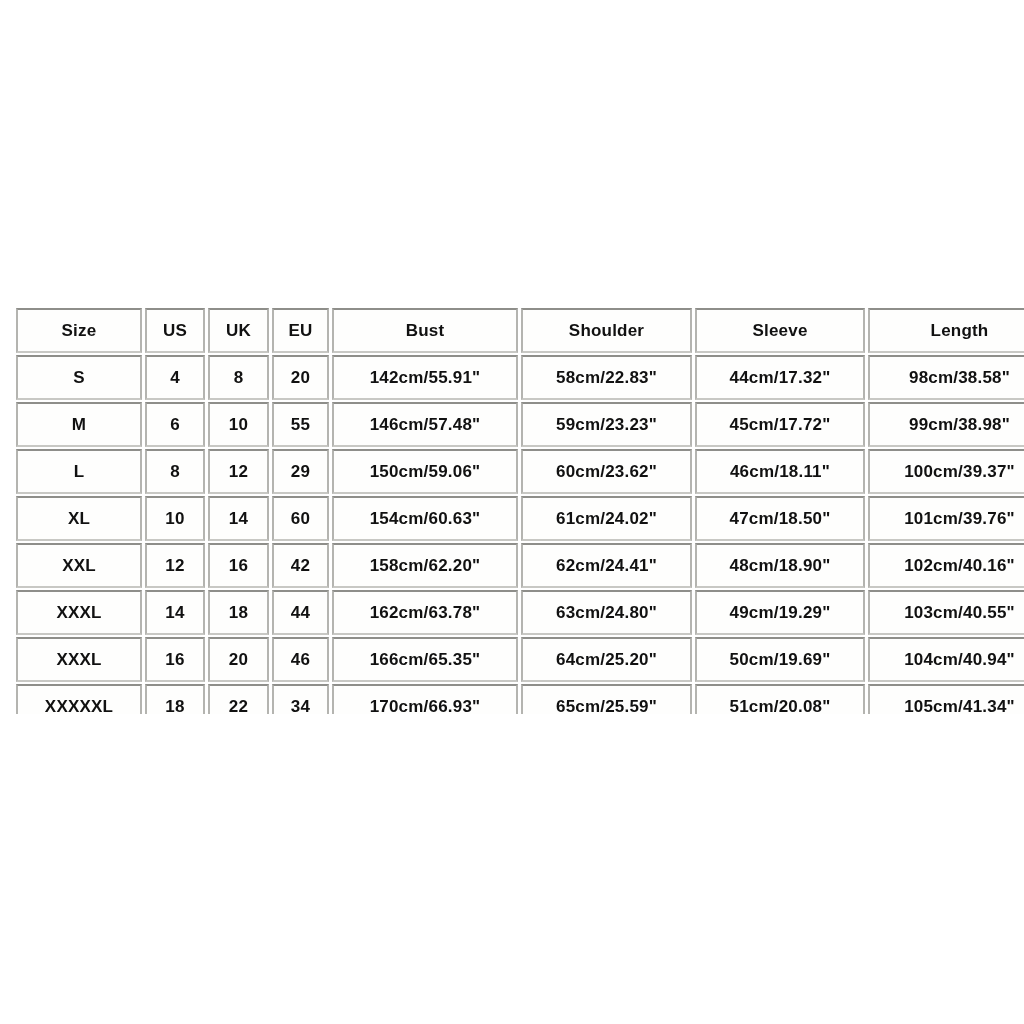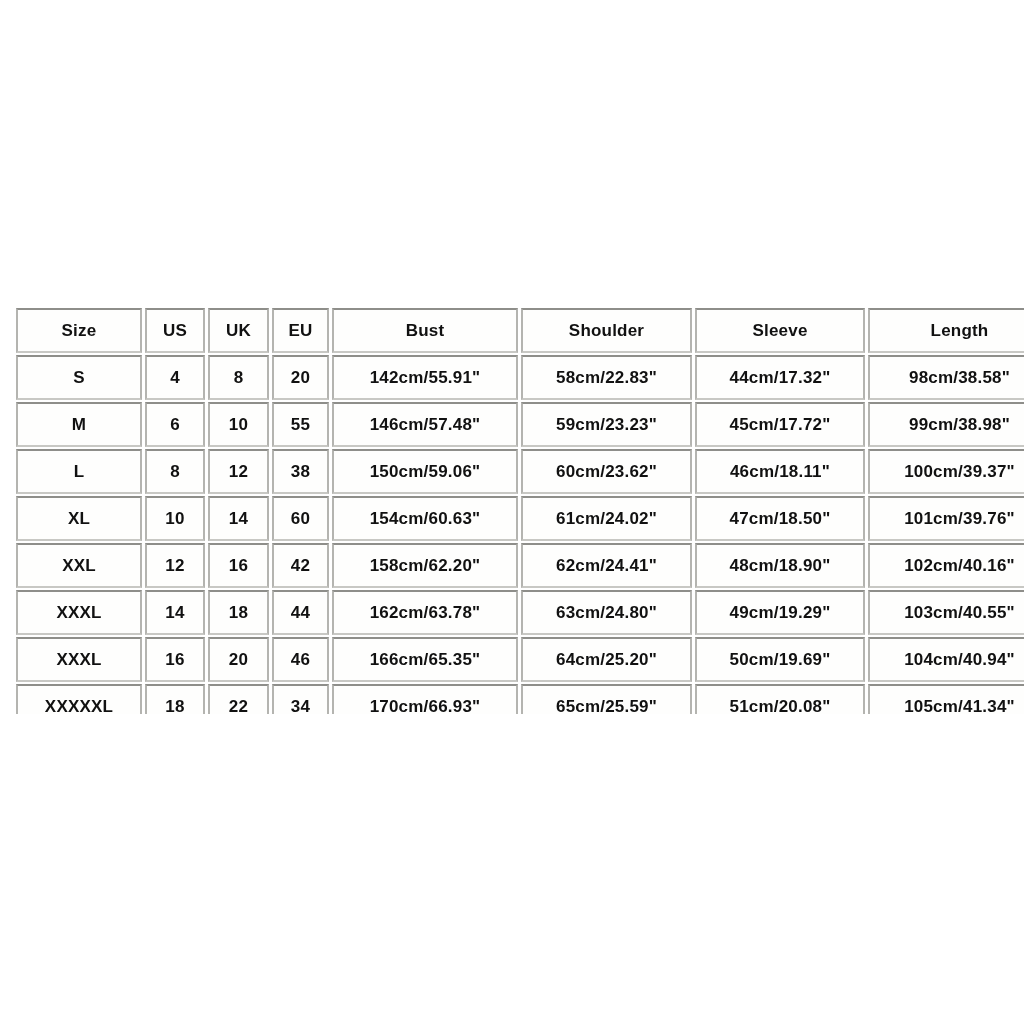--- a/index.html
+++ b/index.html
@@ -119,21 +119,21 @@
         <td class="cell-num">55</td>
         <td class="cell-meas">146cm/57.48"</td>
         <td class="cell-meas">59cm/23.23"</td>
         <td class="cell-meas">45cm/17.72"</td>
         <td class="cell-meas">99cm/38.98"</td>
       </tr>
       <tr>
         <td class="cell-size">L</td>
         <td class="cell-num">8</td>
         <td class="cell-num">12</td>
-        <td class="cell-num">38</td>
+        <td class="cell-num">29</td>
         <td class="cell-meas">150cm/59.06"</td>
         <td class="cell-meas">60cm/23.62"</td>
         <td class="cell-meas">46cm/18.11"</td>
         <td class="cell-meas">100cm/39.37"</td>
       </tr>
       <tr>
         <td class="cell-size">XL</td>
         <td class="cell-num">10</td>
         <td class="cell-num">14</td>
         <td class="cell-num">60</td>

